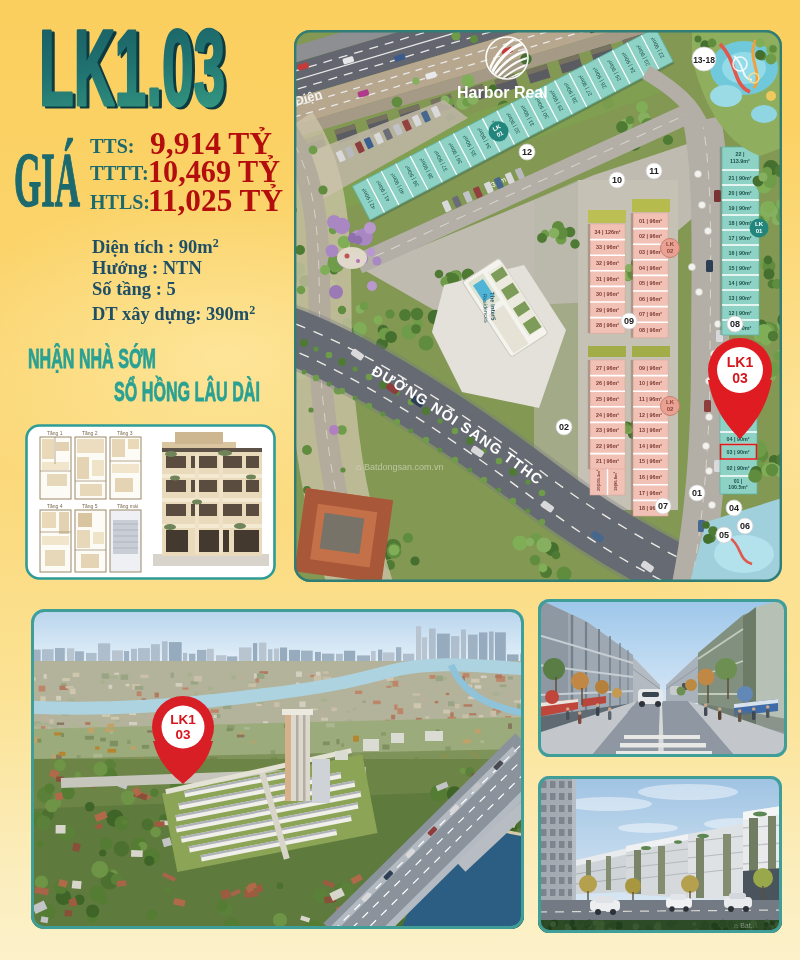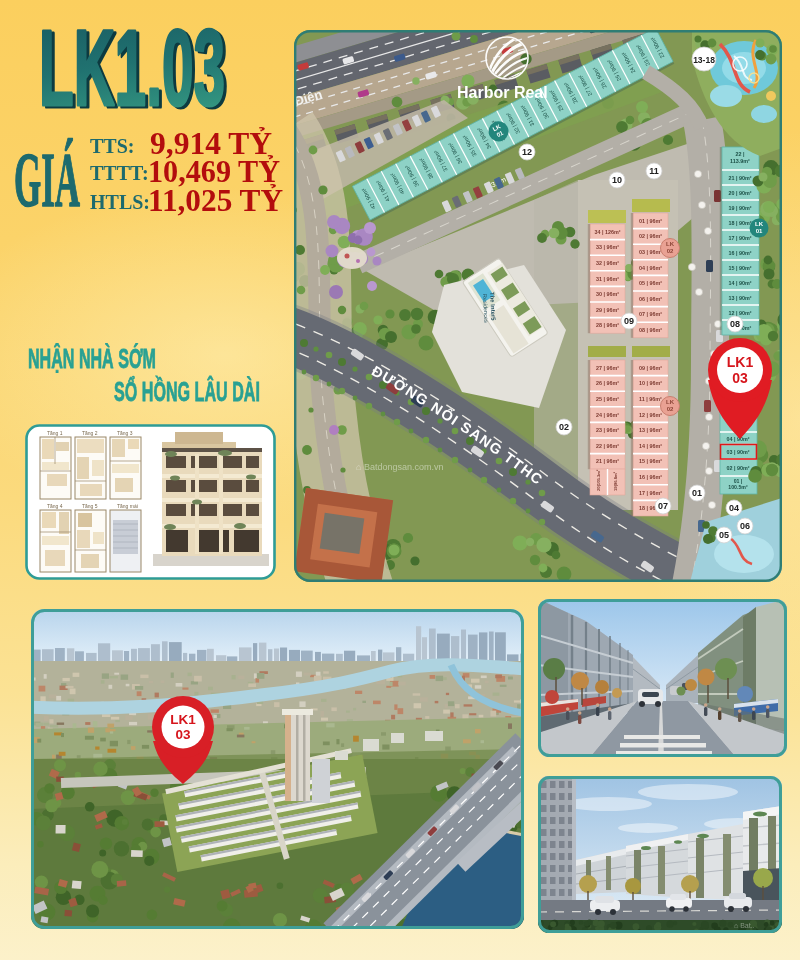--- a/index.html
+++ b/index.html
@@ -33,20 +33,26 @@
 <text x="82" y="29" font-family="Liberation Serif,serif" font-weight="bold" font-size="20" fill="#1d6a6e">TTS:</text>
 <text x="142" y="30" font-family="Liberation Serif,serif" font-weight="bold" font-size="32" fill="#b30d0d" textLength="122" lengthAdjust="spacingAndGlyphs">9,914 TỶ</text>
 
 <text x="82" y="56" font-family="Liberation Serif,serif" font-weight="bold" font-size="20" fill="#1d6a6e">TTTT:</text>
 <text x="140" y="58" font-family="Liberation Serif,serif" font-weight="bold" font-size="32" fill="#b30d0d" textLength="132" lengthAdjust="spacingAndGlyphs">10,469 TỶ</text>
 
 <text x="82" y="85" font-family="Liberation Serif,serif" font-weight="bold" font-size="20" fill="#1d6a6e">HTLS:</text>
 <text x="140" y="87" font-family="Liberation Serif,serif" font-weight="bold" font-size="32" fill="#b30d0d" textLength="135" lengthAdjust="spacingAndGlyphs">11,025 TỶ</text>
 </svg>
 
+<div class="abs" style="left:92px;top:233px;width:220px;font-family:'Liberation Serif',serif;font-weight:bold;font-size:18.5px;line-height:21px;color:#1e4f66">
+Diện tích : 90m<span style="font-size:12px;vertical-align:6px">2</span><br>
+Hướng : NTN<br>
+Số tầng : 5<br>
+DT xây dựng: 390m<span style="font-size:12px;vertical-align:6px">2</span>
+</div>
 
 <svg class="abs" style="left:26px;top:343px" width="250" height="30" viewBox="0 0 250 30">
 <text x="2" y="25" font-family="Liberation Sans,sans-serif" font-weight="bold" font-size="27" fill="#29a193" stroke="#29a193" stroke-width="0.8" textLength="128" lengthAdjust="spacingAndGlyphs">NHẬN NHÀ SỚM</text>
 </svg>
 
 <svg class="abs" style="left:112px;top:374px" width="250" height="34" viewBox="0 0 250 34">
 <text x="2" y="27" font-family="Liberation Sans,sans-serif" font-weight="bold" font-size="27" fill="#29a193" stroke="#29a193" stroke-width="0.8" textLength="146" lengthAdjust="spacingAndGlyphs">SỔ HỒNG LÂU DÀI</text>
 </svg>
 
 <svg class="abs" style="left:25px;top:424px" width="251" height="156" viewBox="0 0 251 156">

